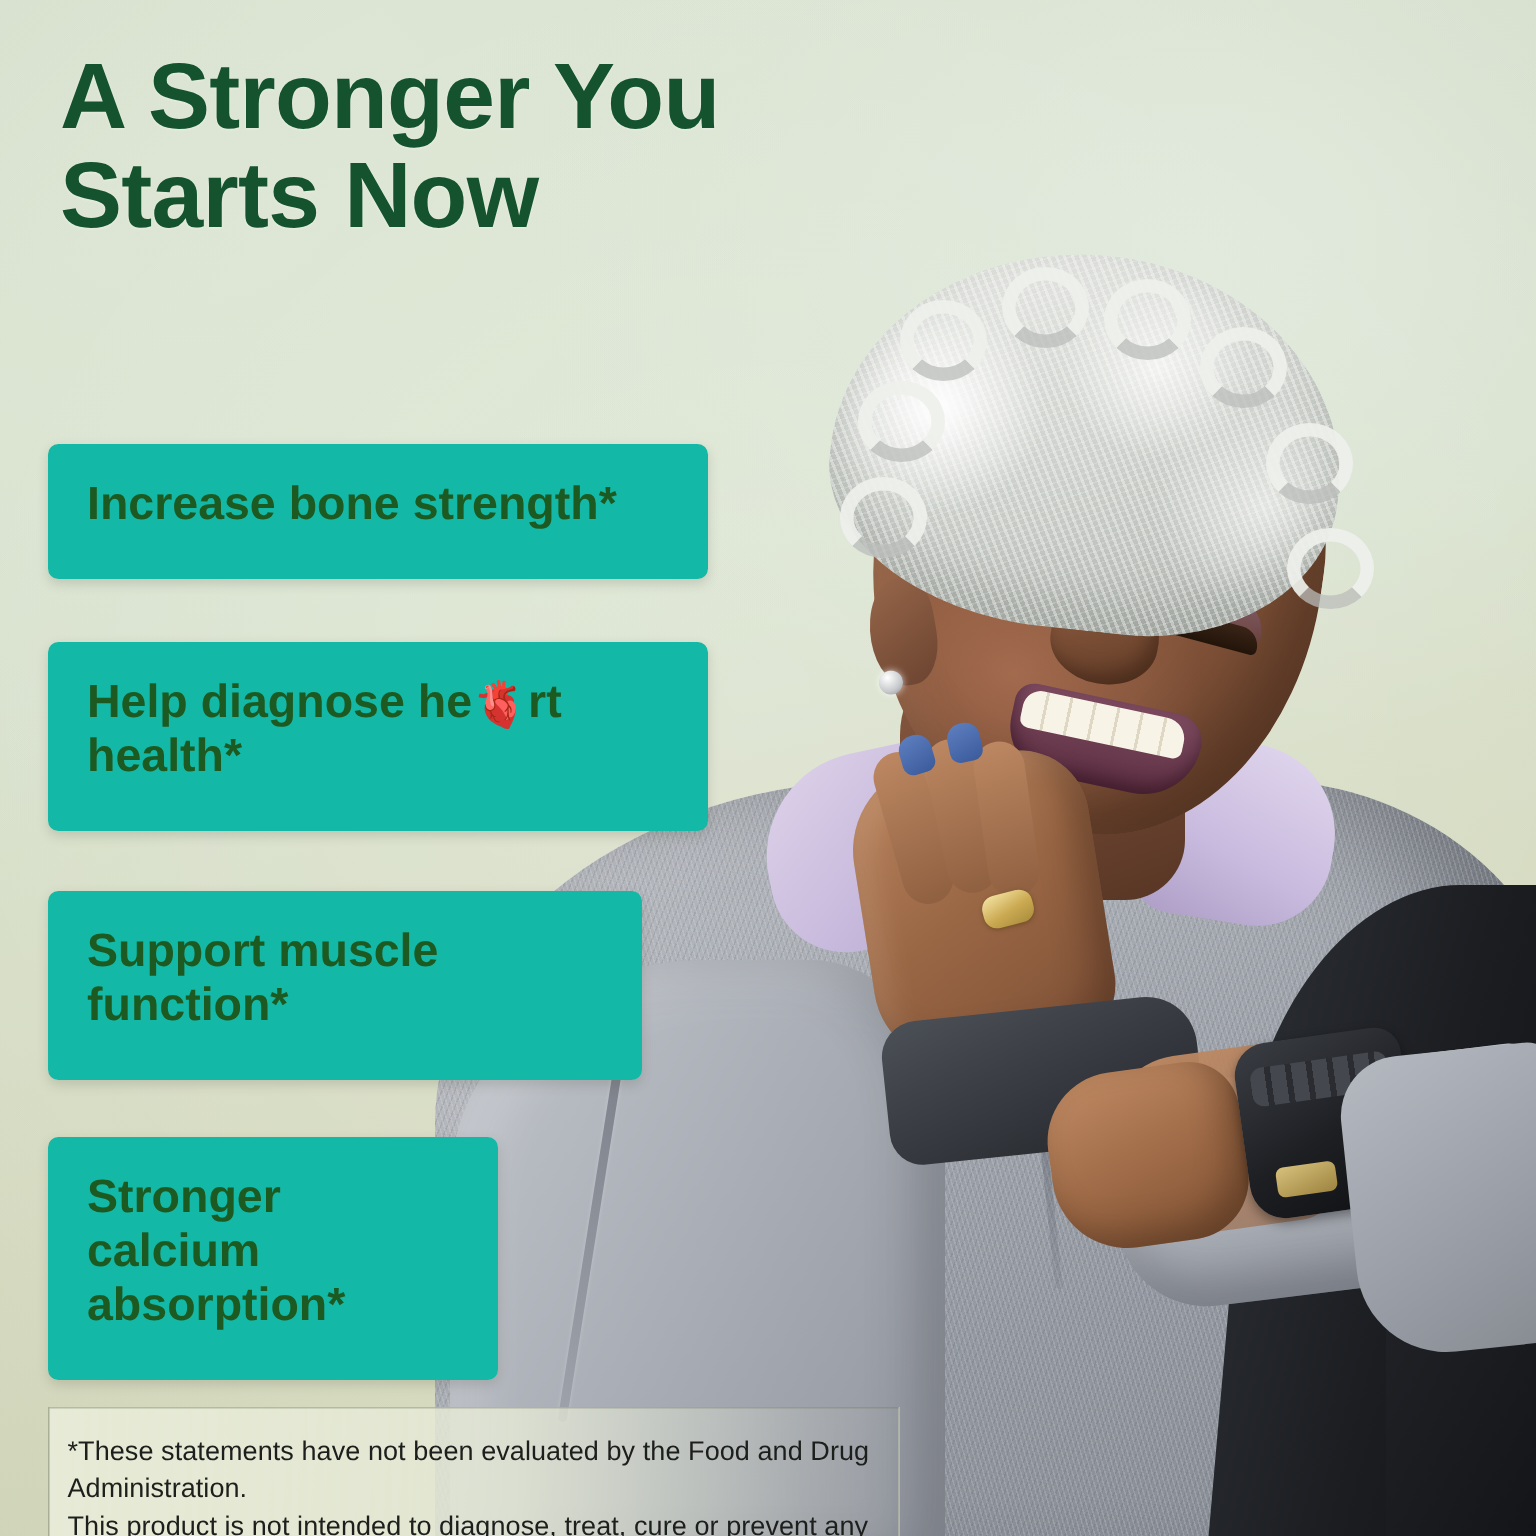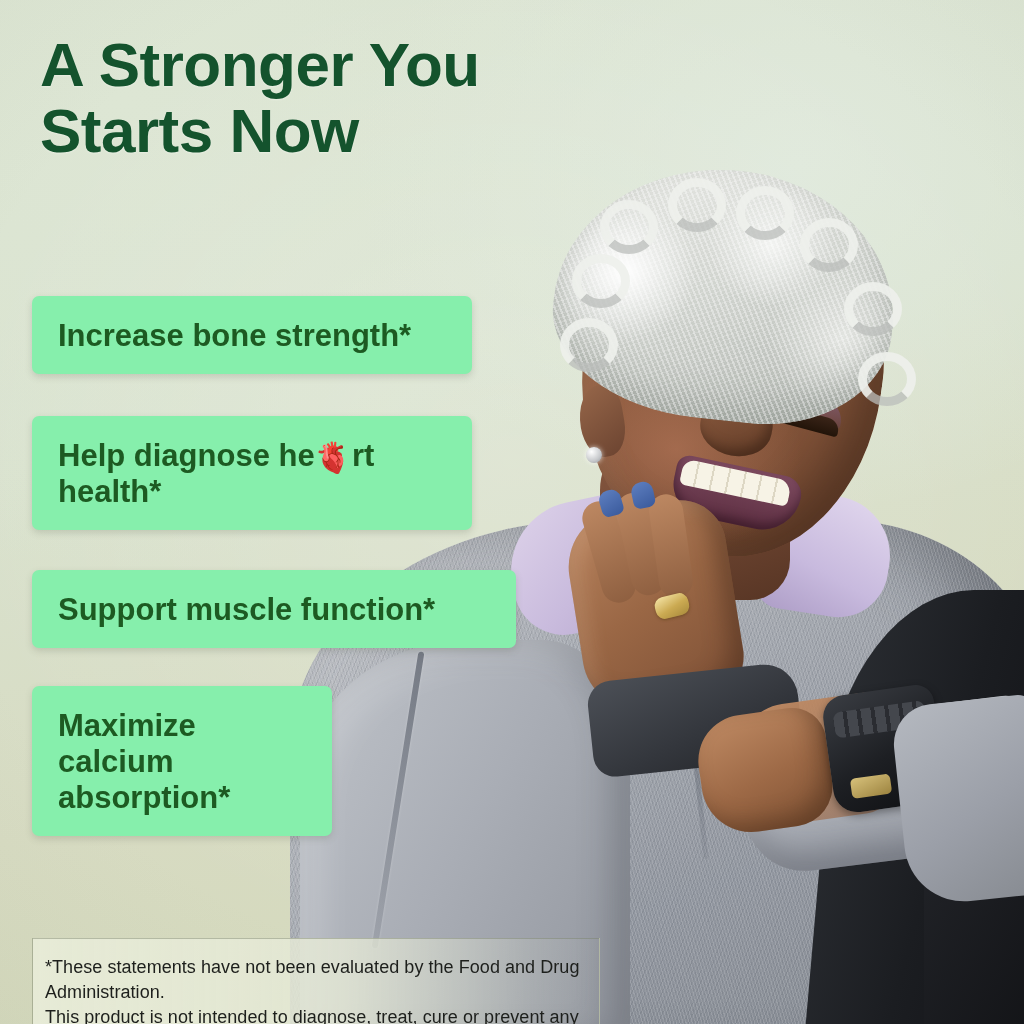--- a/index.html
+++ b/index.html
@@ -268,34 +268,34 @@
     font-size:62px; line-height:1.06;
     font-weight:700;
     letter-spacing:-0.5px;
     text-shadow:0 1px 2px rgba(255,255,255,0.35);
     white-space:pre-line;
   }
 
   
   .benefits { position:absolute; left:32px; top:296px; width:620px; }
   .benefit {
-    background:#86efac;
+    background:#14b8a6;
     color:#1d5a22;
     border-radius:7px;
     font-size:31px;
     font-weight:600;
     line-height:1.16;
-    padding:22px 26px 20px 26px;
+    padding:22px 26px 32px 26px;
     box-shadow:0 3px 7px rgba(90,100,80,0.22);
     display:block;
     white-space:pre-line;
   }
   .b1 { width:440px; margin-bottom:42px; }
   .b2 { width:440px; margin-bottom:40px; }
-  .b3 { width:484px; margin-bottom:38px; }
+  .b3 { width:396px; margin-bottom:38px; }
   .b4 { width:300px; }
   .heart-glyph {
     display:inline-block;
     transform:translateY(2px);
     font-size:30px;
     line-height:1;
   }
 
   
   .disclaimer {
@@ -387,20 +387,20 @@
 Starts Now</div>
 
   <div class="benefits">
 
     <div class="benefit b1"><span>Increase bone strength*</span></div>
 
     <div class="benefit b2"><span>Help diagnose he</span><span class="heart-glyph">🫀</span><span>rt health*</span></div>
 
     <div class="benefit b3"><span>Support muscle function*</span></div>
 
-    <div class="benefit b4"><span>Maximize calcium
+    <div class="benefit b4"><span>Stronger calcium
 absorption*</span></div>
   </div>
 
   <div class="disclaimer">*These statements have not been evaluated by the Food and Drug Administration.
 This product is not intended to diagnose, treat, cure or prevent any disease.</div>
 
 </div>
 
 </body></html>

